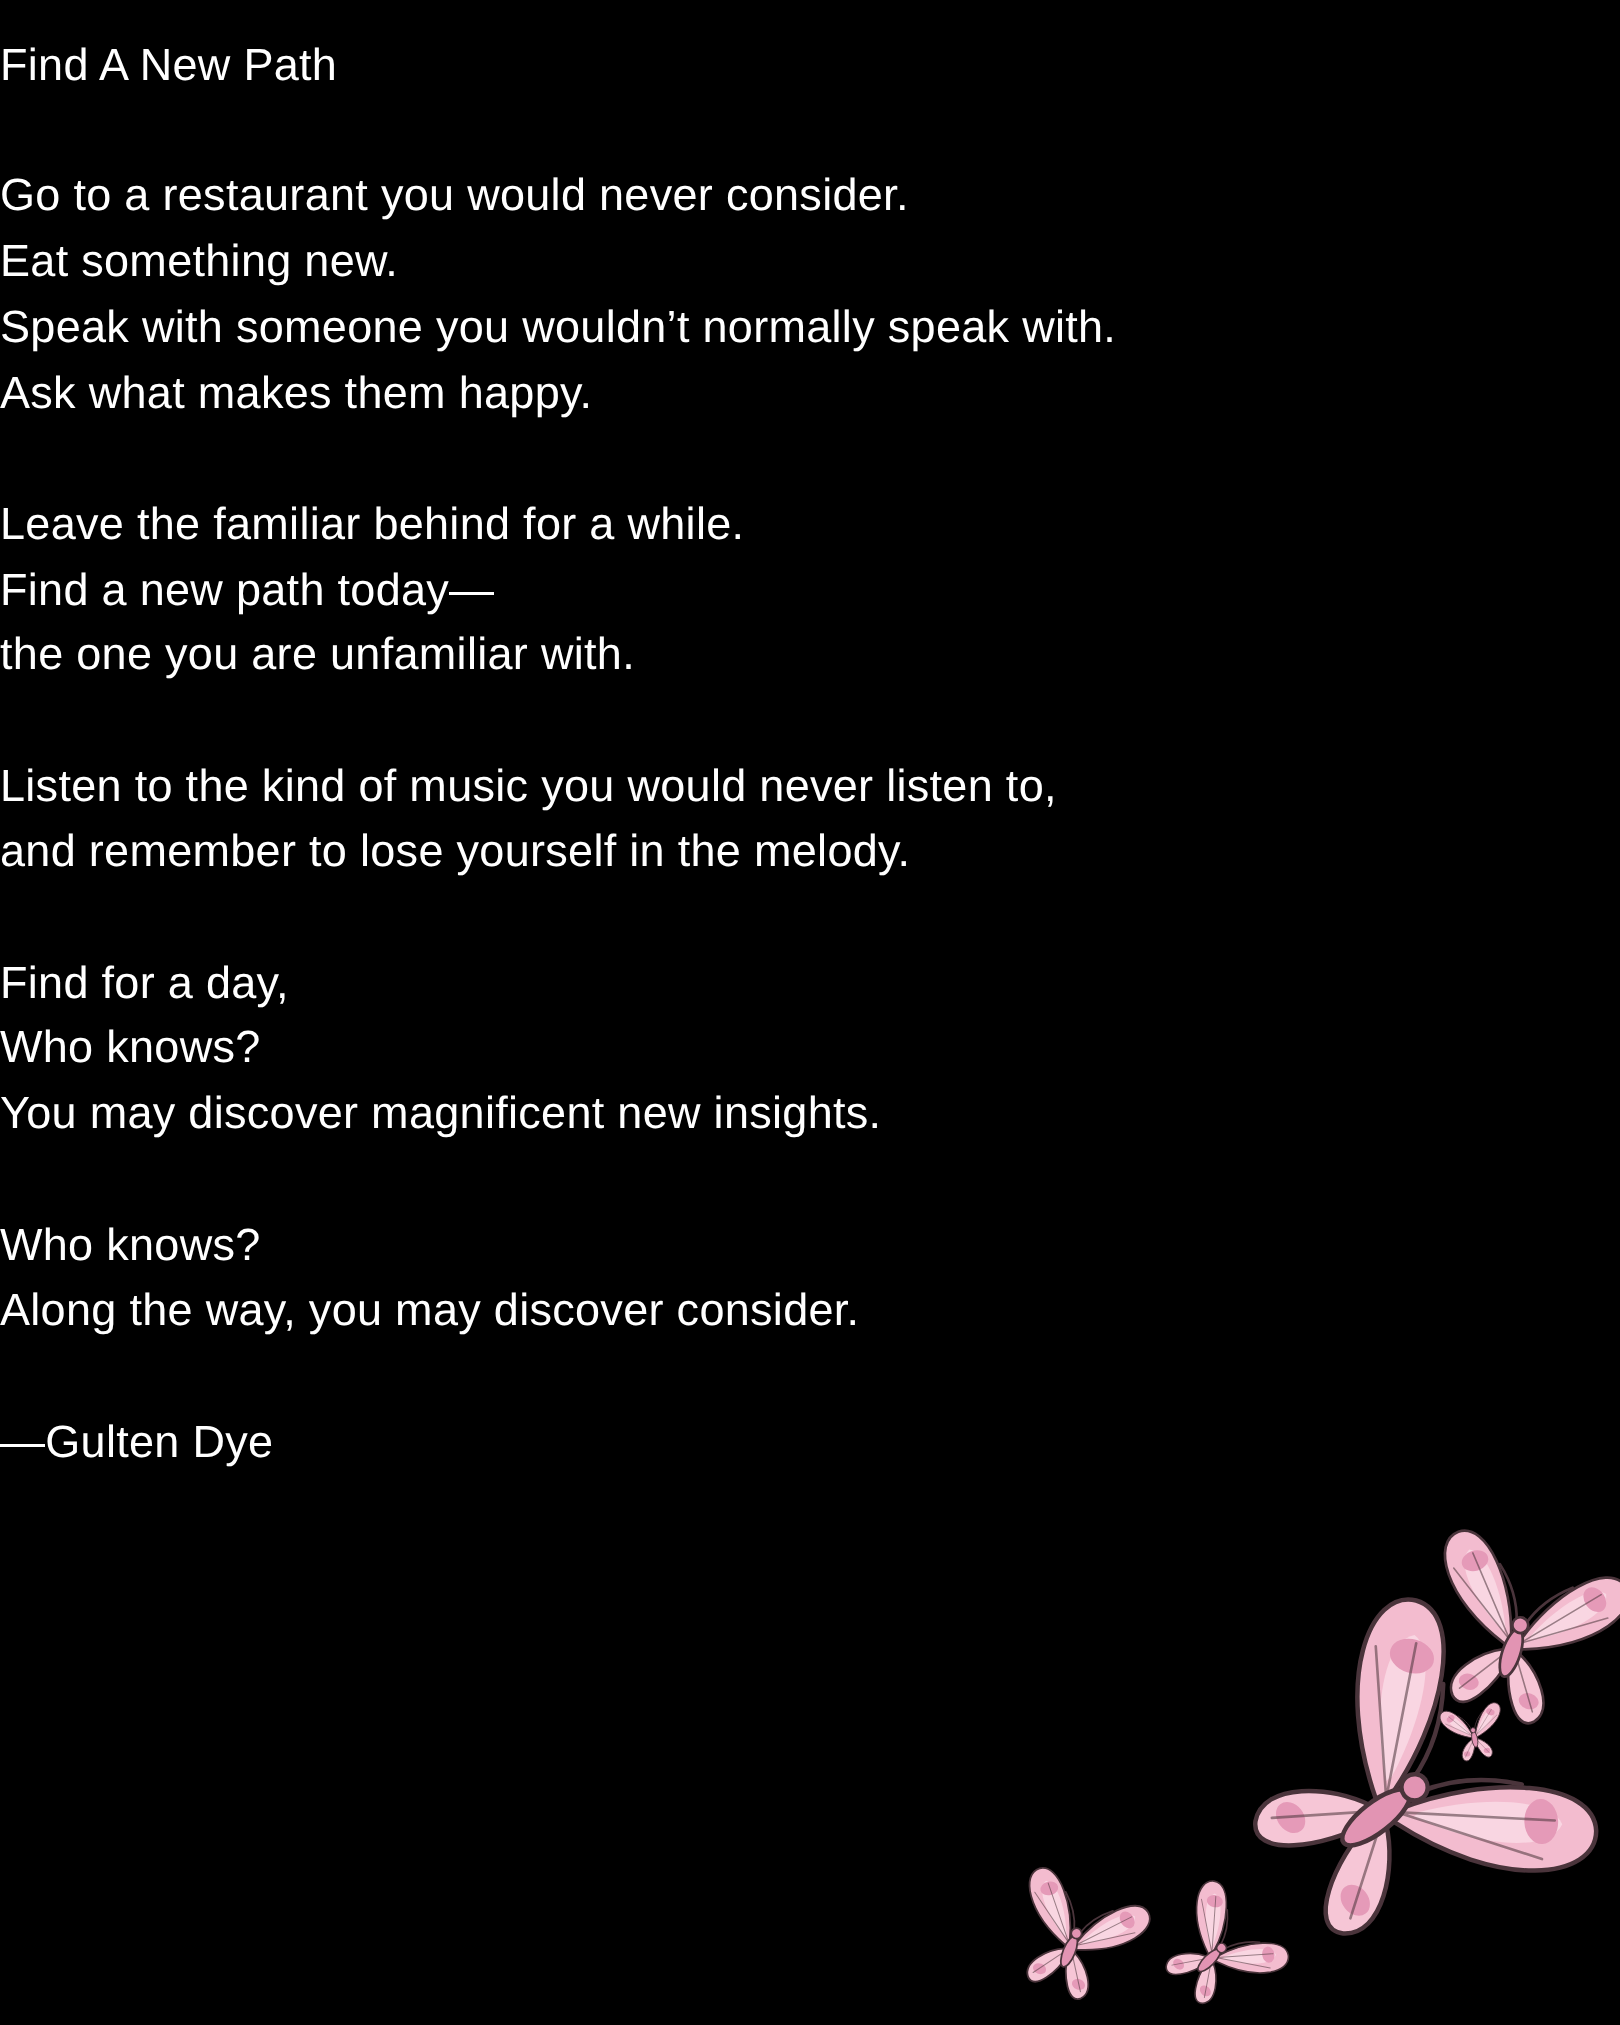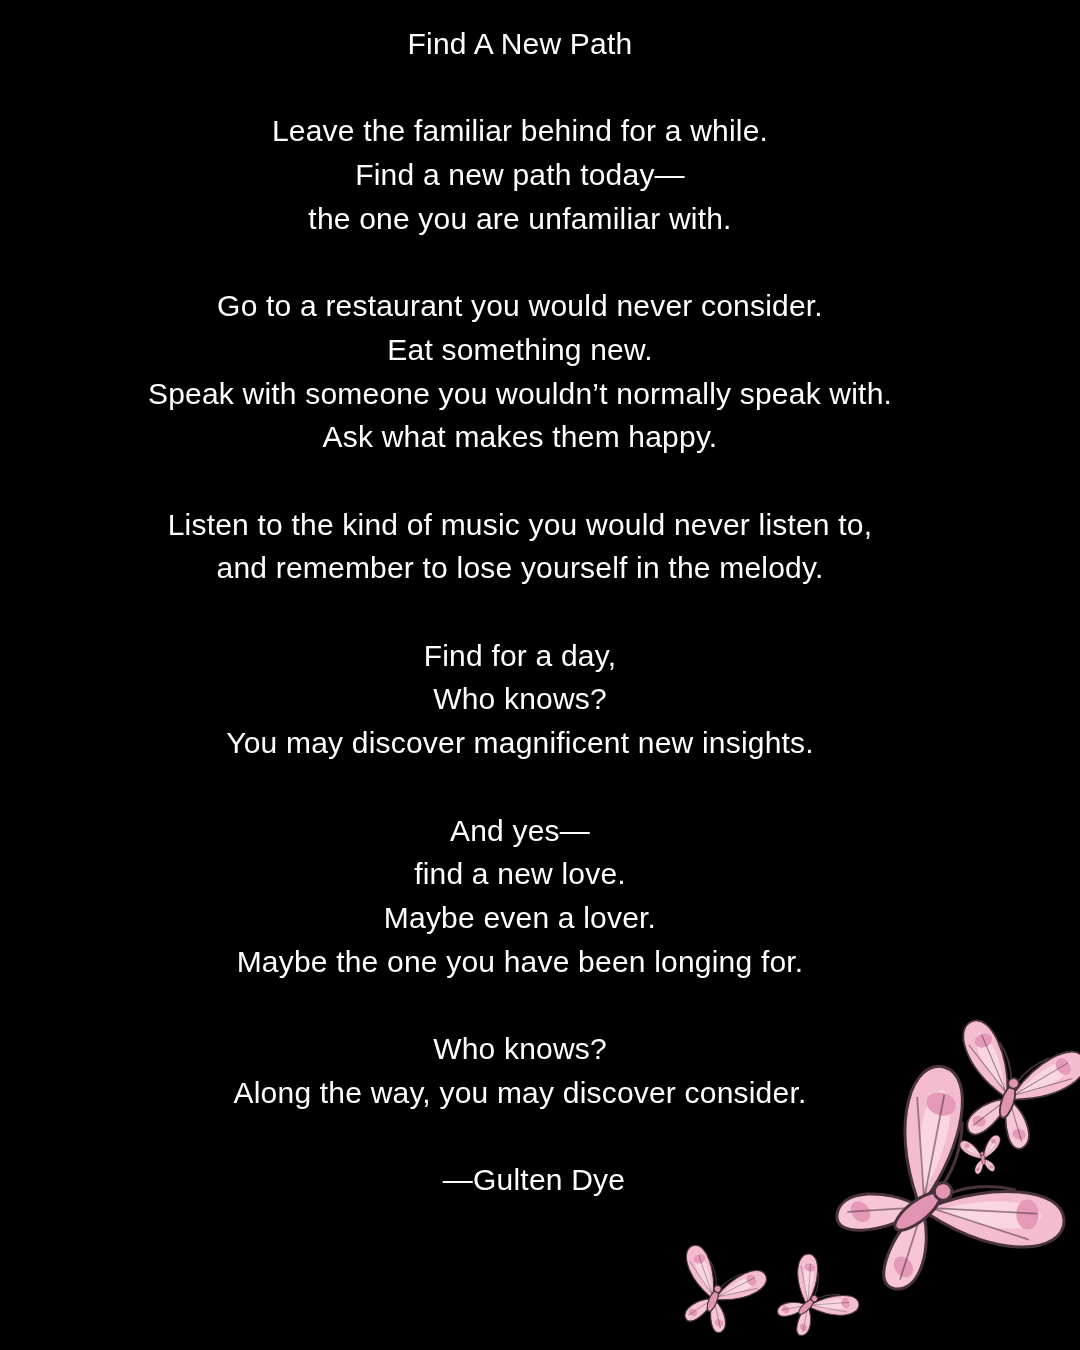--- a/index.html
+++ b/index.html
@@ -14,80 +14,73 @@
     background: #000000;
     overflow: hidden;
     font-family: "Liberation Sans", sans-serif;
   }
   .poem {
     position: absolute;
     top: 0;
     left: 0;
     width: 1040px;
     padding-top: 22px;
-    text-align: center;
+    text-align: left;
     color: #ffffff;
     font-size: 30px;
     line-height: 43.7px;
     font-weight: 400;
     letter-spacing: 0.2px;
   }
   .poem-title {
     margin: 0 0 43.7px 0;
   }
   .stanza {
     margin: 0 0 43.7px 0;
   }
   .attribution {
     margin: 0;
-    padding-left: 28px;
   }
   .bfly {
     position: absolute;
     pointer-events: none;
   }
 </style>
 </head>
 <body>
 
 <div class="canvas">
 
   <div class="poem">
     <div class="poem-title">Find A New Path</div>
 
     <div class="stanza">
-      <div>Leave the familiar behind for a while.</div>
-      <div>Find a new path today—</div>
-      <div>the one you are unfamiliar with.</div>
-    </div>
-
-    <div class="stanza">
       <div>Go to a restaurant you would never consider.</div>
       <div>Eat something new.</div>
       <div>Speak with someone you wouldn’t normally speak with.</div>
       <div>Ask what makes them happy.</div>
+    </div>
+
+    <div class="stanza">
+      <div>Leave the familiar behind for a while.</div>
+      <div>Find a new path today—</div>
+      <div>the one you are unfamiliar with.</div>
     </div>
 
     <div class="stanza">
       <div>Listen to the kind of music you would never listen to,</div>
       <div>and remember to lose yourself in the melody.</div>
     </div>
 
     <div class="stanza">
       <div>Find for a day,</div>
       <div>Who knows?</div>
       <div>You may discover magnificent new insights.</div>
     </div>
 
-    <div class="stanza">
-      <div>And yes—</div>
-      <div>find a new love.</div>
-      <div>Maybe even a lover.</div>
-      <div>Maybe the one you have been longing for.</div>
-    </div>
 
     <div class="stanza">
       <div>Who knows?</div>
       <div>Along the way, you may discover consider.</div>
     </div>
 
     <div class="attribution">—Gulten Dye</div>
   </div>
 
   <svg width="0" height="0" style="position:absolute" aria-hidden="true">

